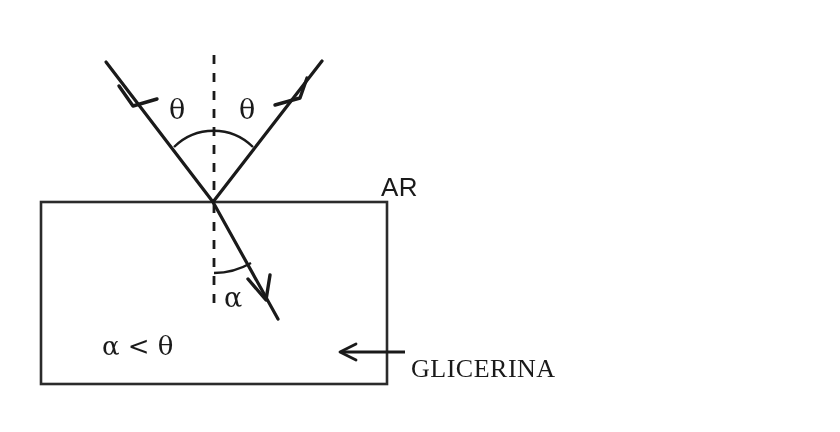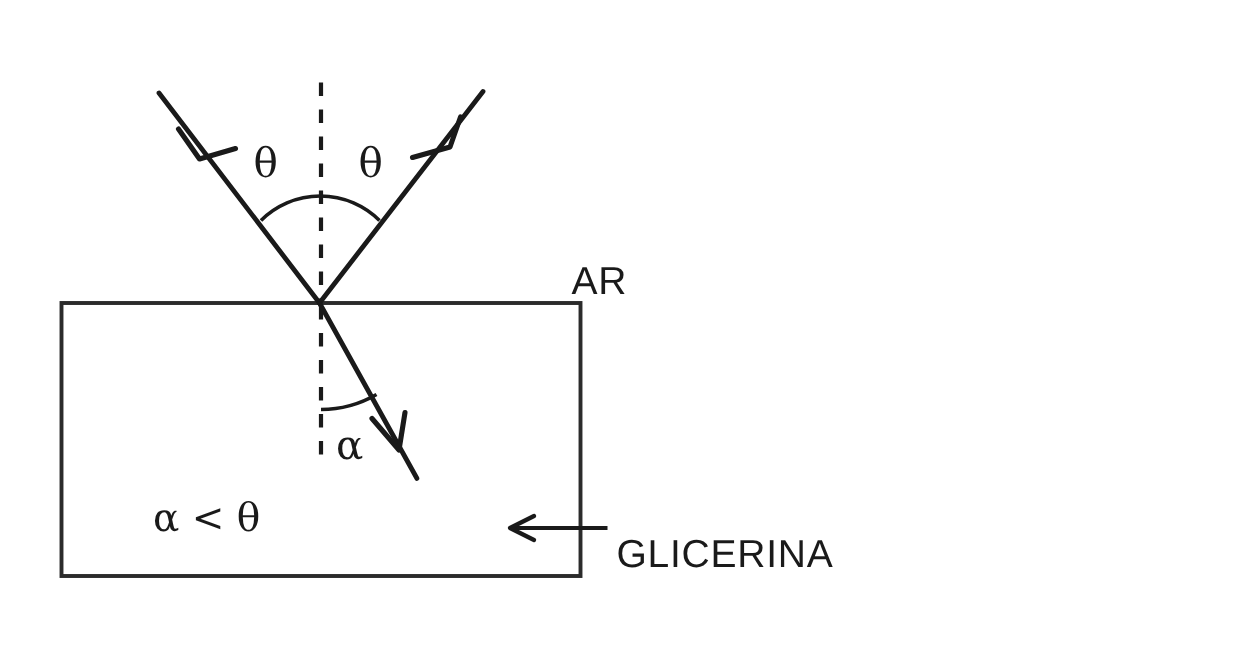--- a/index.html
+++ b/index.html
@@ -41,21 +41,21 @@
     font-family: "Liberation Sans", sans-serif;
     font-size: 26px;
     letter-spacing: 0.5px;
     margin-top: 19px;
   }
   #label-theta-left  { left: 169px; top:  96px; }
   #label-theta-right { left: 239px; top:  96px; }
   #label-alpha       { left: 224px; top: 284px; }
   #label-inequality  { left:  72px; top: 333px; font-size: 26px; margin-left: 30px; }
   #label-ar          { left: 381px; top: 155px; }
-  #label-glicerina   { left: 411px; top: 337px; }
+  #label-glicerina   { left: 411px; top: 337px; font-family: Liberation Serif, serif; }
 </style>
 </head>
 <body>
 
 <div id="stage">
 
   <svg id="diagram" viewBox="0 0 840 432" xmlns="http://www.w3.org/2000/svg">
 
     <rect x="41" y="202" width="346" height="182" fill="none" stroke="#2b2b2b" stroke-width="2.6"></rect>
 

